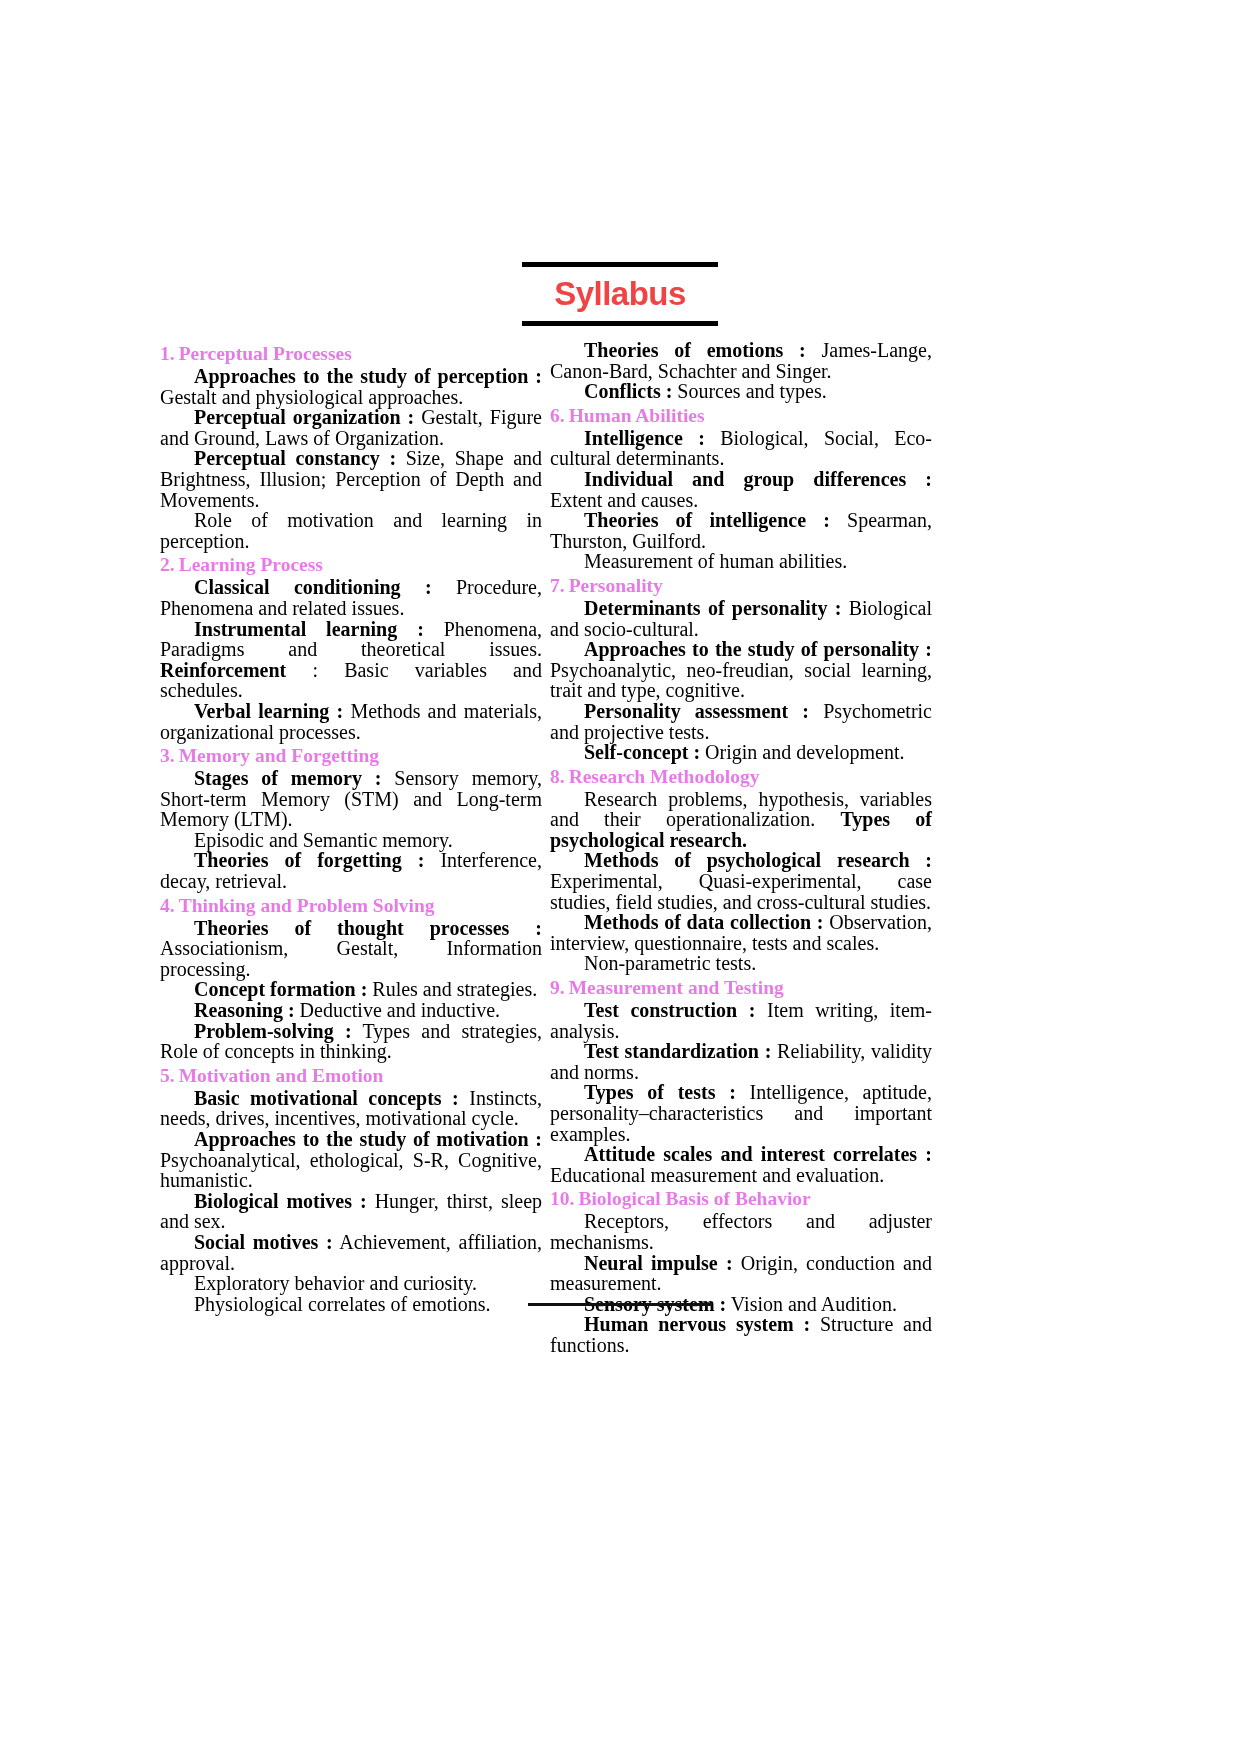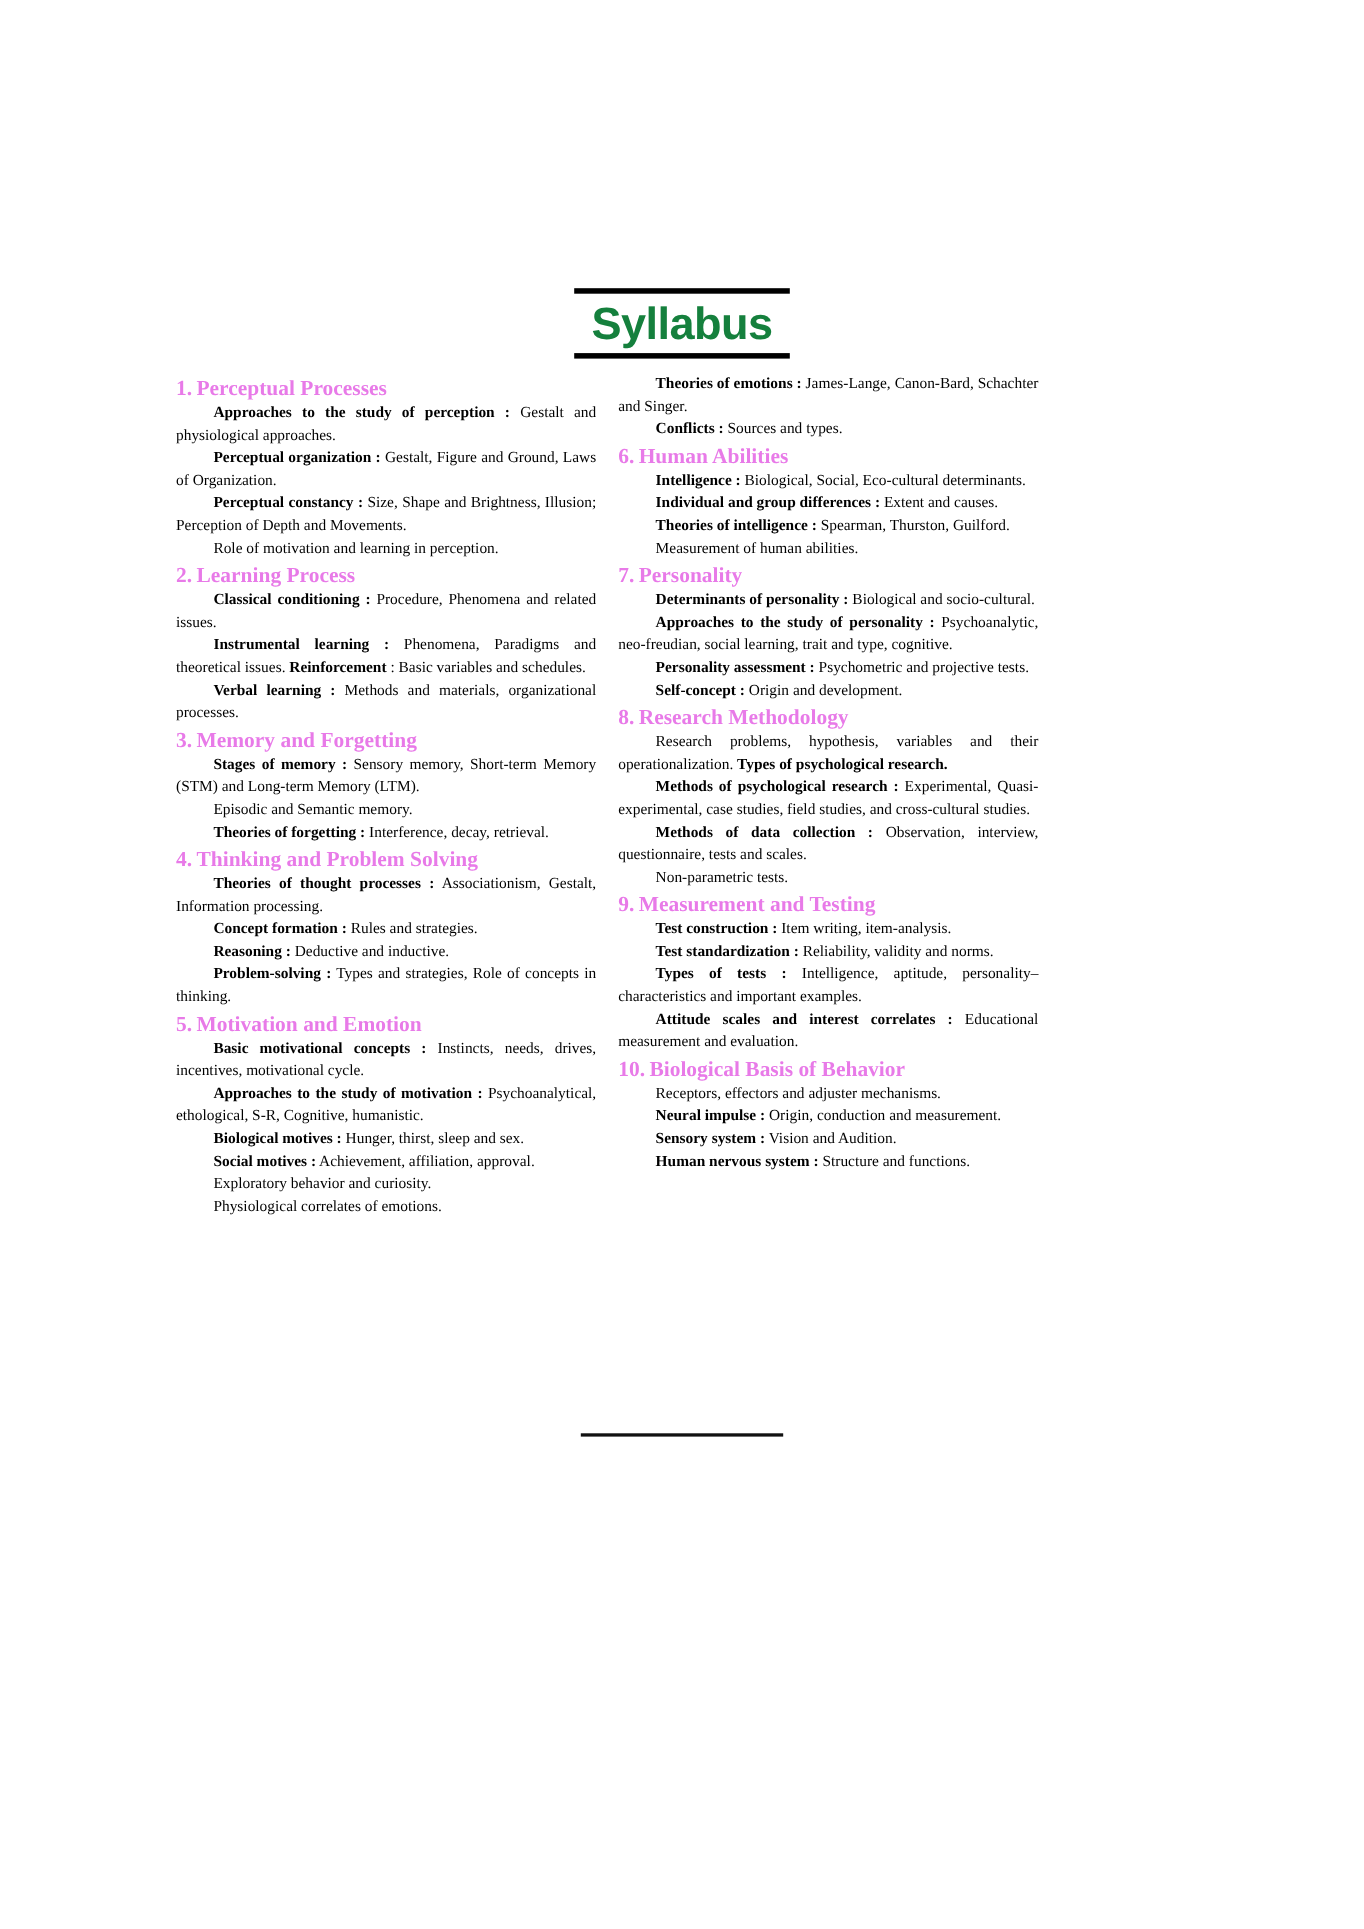--- a/index.html
+++ b/index.html
@@ -34,35 +34,35 @@
   .title-rule {
     width: 196px;
     height: 5px;
     background: #000000;
     margin: 0 auto;
   }
   .title-rule.bottom { margin-top: 1px; }
   .doc-title {
     font-family: "Liberation Sans", "DejaVu Sans", sans-serif;
     font-weight: bold;
-    font-size: 41px;
+    font-size: 33px;
     line-height: 50px;
     letter-spacing: -0.5px;
-    color: #15803d;
+    color: #ef4444;
     margin: 2px 0 2px 0;
   }
 
   
   .columns {
     position: absolute;
     left: 160px;
     top: 340px;
     width: 928px;
     display: flex;
-    gap: 20px;
+    gap: 8px;
   }
   .col {
     width: 382px;
     flex: 0 0 382px;
   }
 
   
   .sec-head {
     color: #e87ae8;
     font-family: "Liberation Serif", "DejaVu Serif", serif;
@@ -70,21 +70,21 @@
     font-size: 19.5px;
     line-height: 25px;
     margin: 1px 0 0 0;
     white-space: nowrap;
   }
   .sec-head .num { margin-right: 4px; }
 
   
   p.para {
     margin: 0;
-    font-size: 14px;
+    font-size: 20px;
     line-height: 20.6px;
     text-indent: 34px;
     text-align: justify;
     text-justify: inter-word;
     hyphens: manual;
     -webkit-hyphens: manual;
   }
   p.para b { font-weight: bold; }
 
   

